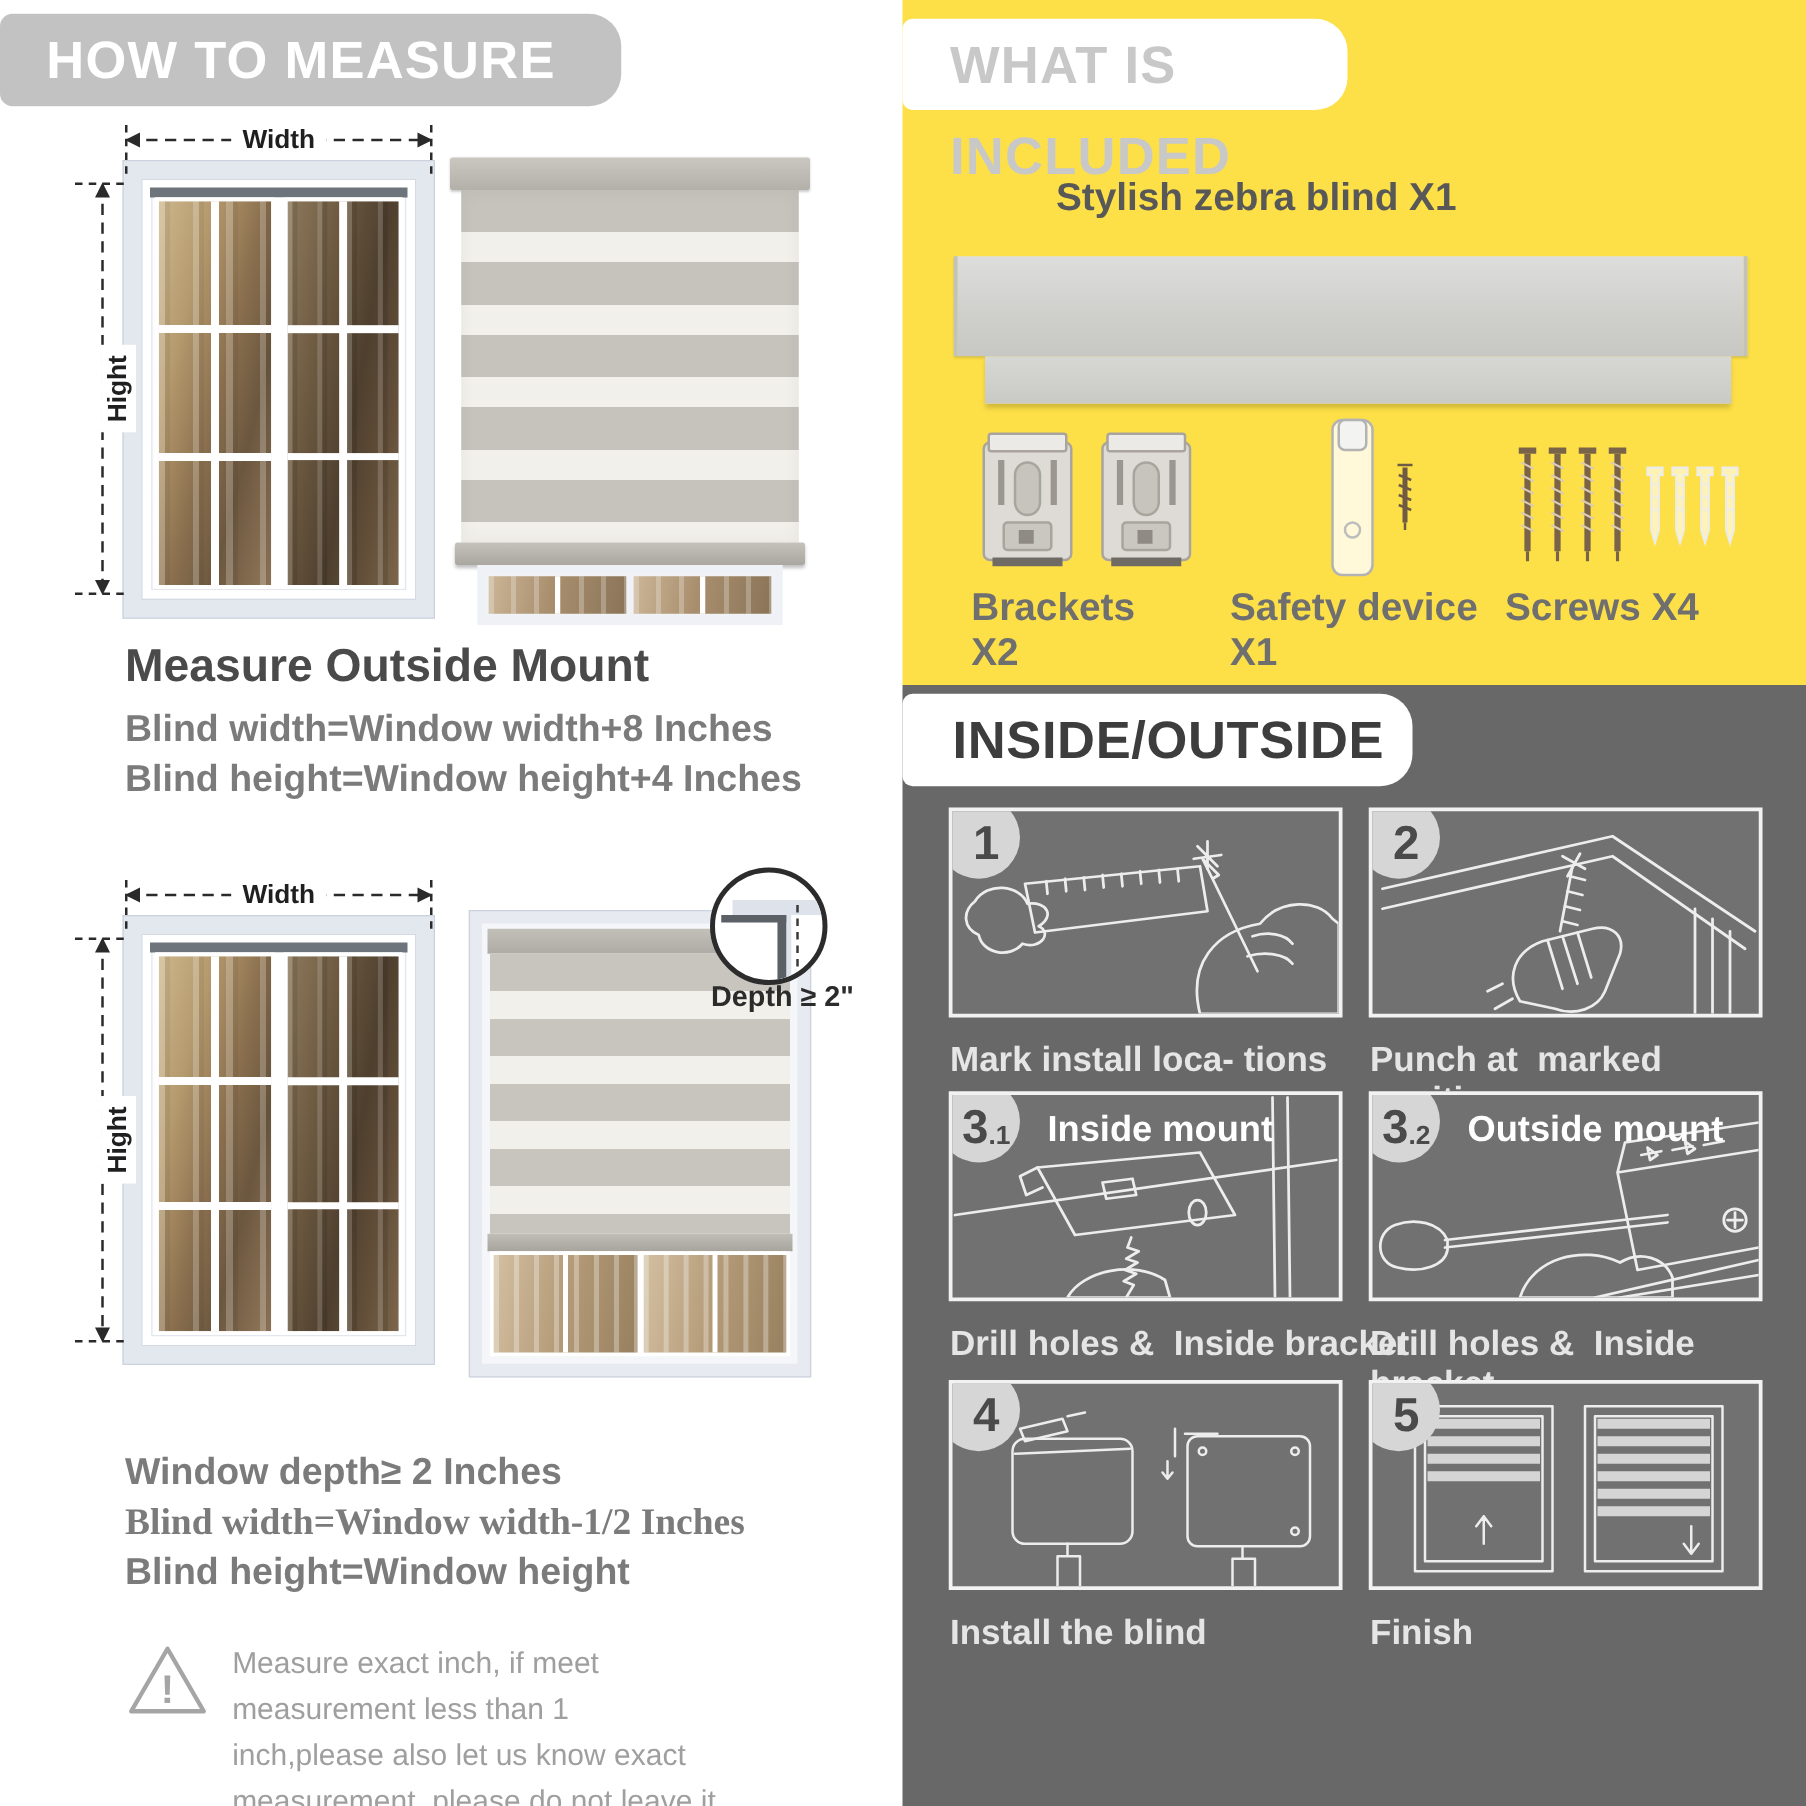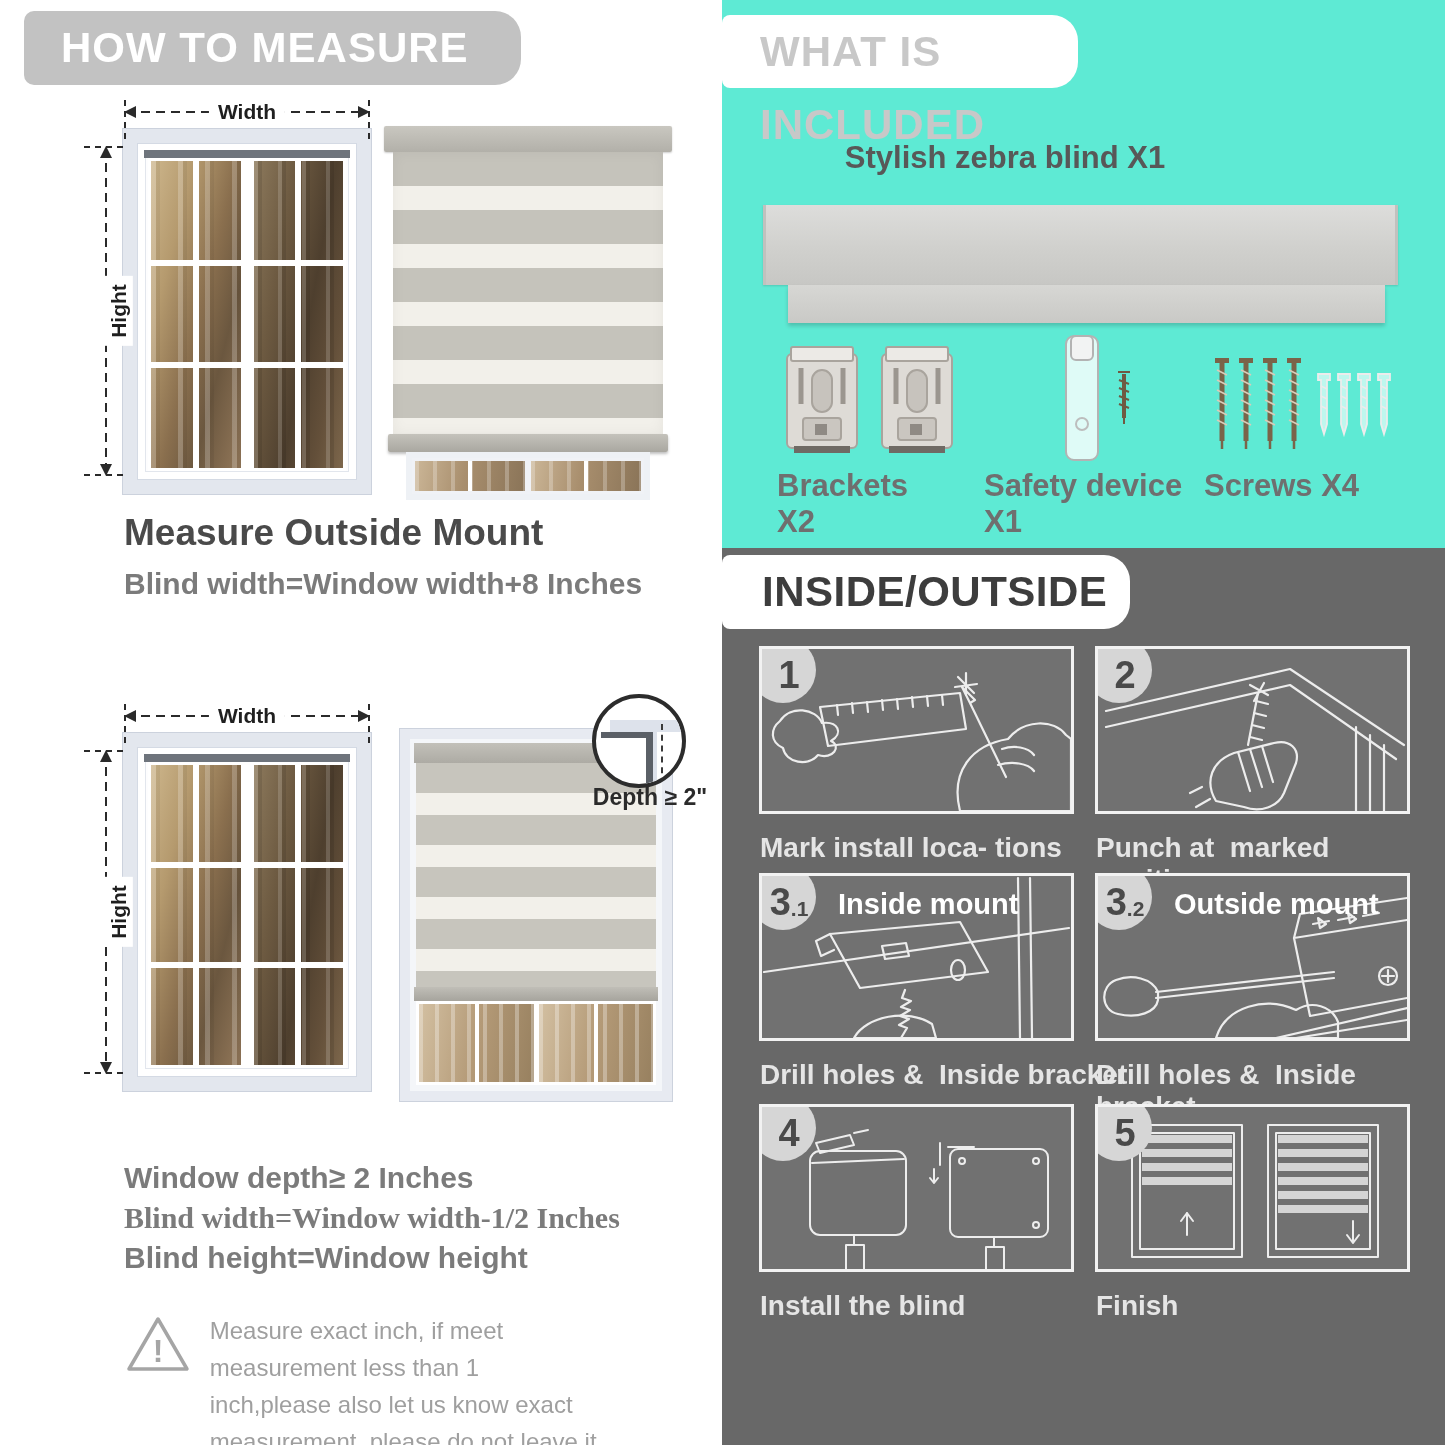--- a/index.html
+++ b/index.html
@@ -1,20 +1,20 @@
 <!DOCTYPE html>
 <html><head>
 <meta charset="utf-8">
 <style>
   html,body{margin:0;padding:0;background:#fff;}
   .page{position:relative;width:1445px;height:1445px;overflow:hidden;background:#ffffff;
         font-family:"Liberation Sans", sans-serif;}
 
   
-  .left-panel{position:absolute;left:0;top:0;width:722px;height:1445px;background:#fff;margin-left:24px;}
+  .left-panel{position:absolute;left:0;top:0;width:722px;height:1445px;background:#fff;}
   .h-left{position:absolute;left:0;top:11px;width:497px;height:74px;background:#c2c2c2;
           border-radius:10px 26px 26px 10px;color:#fff;font-weight:bold;font-size:42px;
           line-height:74px;padding-left:37px;box-sizing:border-box;letter-spacing:1px;}
 
   
   .window{position:absolute;}
   .win1{left:98px;top:128px;width:250px;height:367px;}
   .win2{left:98px;top:732px;width:250px;height:360px;}
   .wall{position:absolute;inset:0;background:#e3e7ee;border:1px solid #ccd2dd;}
   .frame{position:absolute;left:15px;top:15px;right:15px;bottom:15px;background:#fdfdfe;
@@ -93,21 +93,21 @@
 
   .m-title{position:absolute;left:100px;font-size:37px;font-weight:bold;color:#4a4a4a;}
   .t-out{top:512px;} .t-in{top:1106px;}
   .formula{position:absolute;left:100px;font-size:30px;font-weight:bold;color:#7b7b7b;}
   .f1{top:567px;} .f2{top:607px;} .f3{top:1161px;} .f4{top:1201px;font-family:Liberation Serif, serif;} .f5{top:1241px;}
 
   .warning{position:absolute;left:100px;top:1312px;width:480px;display:flex;gap:18px;align-items:flex-start;}
   .w-text{font-size:24px;color:#9f9f9f;line-height:37px;width:396px;}
 
   
-  .right-top{position:absolute;left:722px;top:0;width:723px;height:548px;background:#5eead4;}
+  .right-top{position:absolute;left:722px;top:0;width:723px;height:548px;background:#fde047;}
   .h-included{position:absolute;left:0;top:15px;width:356px;height:73px;background:#fff;
       border-radius:8px 26px 26px 8px;color:#c8c8c8;font-weight:bold;font-size:42px;line-height:73px;
       padding-left:38px;box-sizing:border-box;letter-spacing:1px;}
   .product-label{position:absolute;left:48px;top:140px;width:470px;text-align:center;
       font-size:31px;font-weight:bold;color:#585858;}
   .headrail-top{position:absolute;left:41px;top:205px;width:635px;height:80px;
       background:linear-gradient(180deg,#dddddb 0%,#d0d0cd 55%,#c7c7c4 100%);
       border-left:3px solid #c1c1be;border-right:3px solid #c1c1be;box-sizing:border-box;
       box-shadow:0 1px 2px rgba(0,0,0,.15);}
   .headrail-bottom{position:absolute;left:66px;top:285px;width:597px;height:38px;
@@ -184,20 +184,21 @@
       <div class="fabric"></div>
       <div class="bottomrail"></div>
       <div class="under-window">
         <div class="under-pane"></div>
         <div class="under-pane"></div>
       </div>
     </div>
 
     <div class="m-title t-out">Measure Outside Mount</div>
     <div class="formula f1">Blind width=Window width+8 Inches</div>
+    <div class="formula f2">Blind height=Window height+4 Inches</div>
 
     <div class="window win2">
       <div class="wall"></div>
       <div class="frame"></div>
       <div class="topbar"></div>
       <div class="glass">
         <div class="casement"></div>
         <div class="casement dark"></div>
       </div>
     </div>

